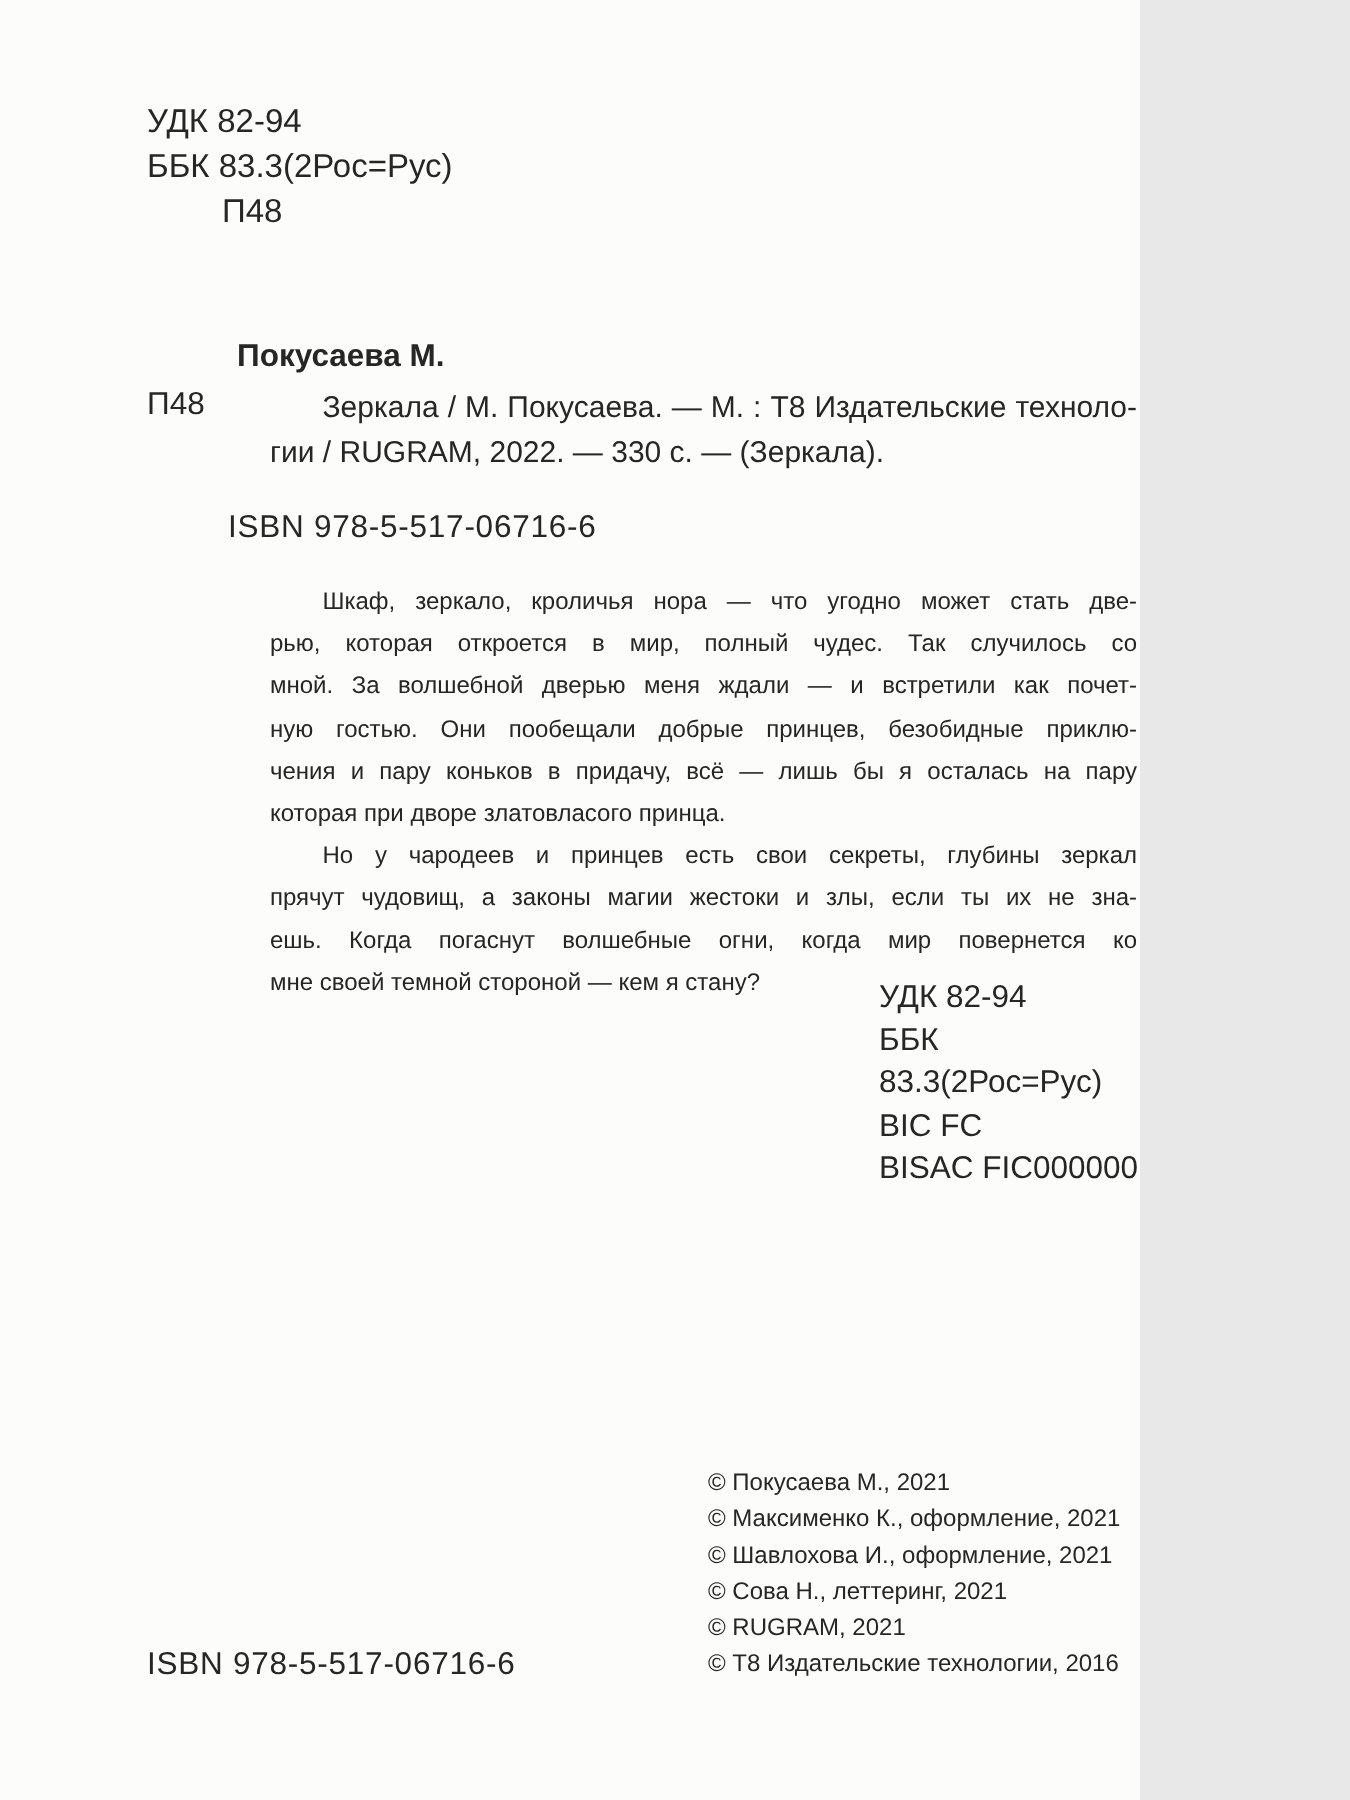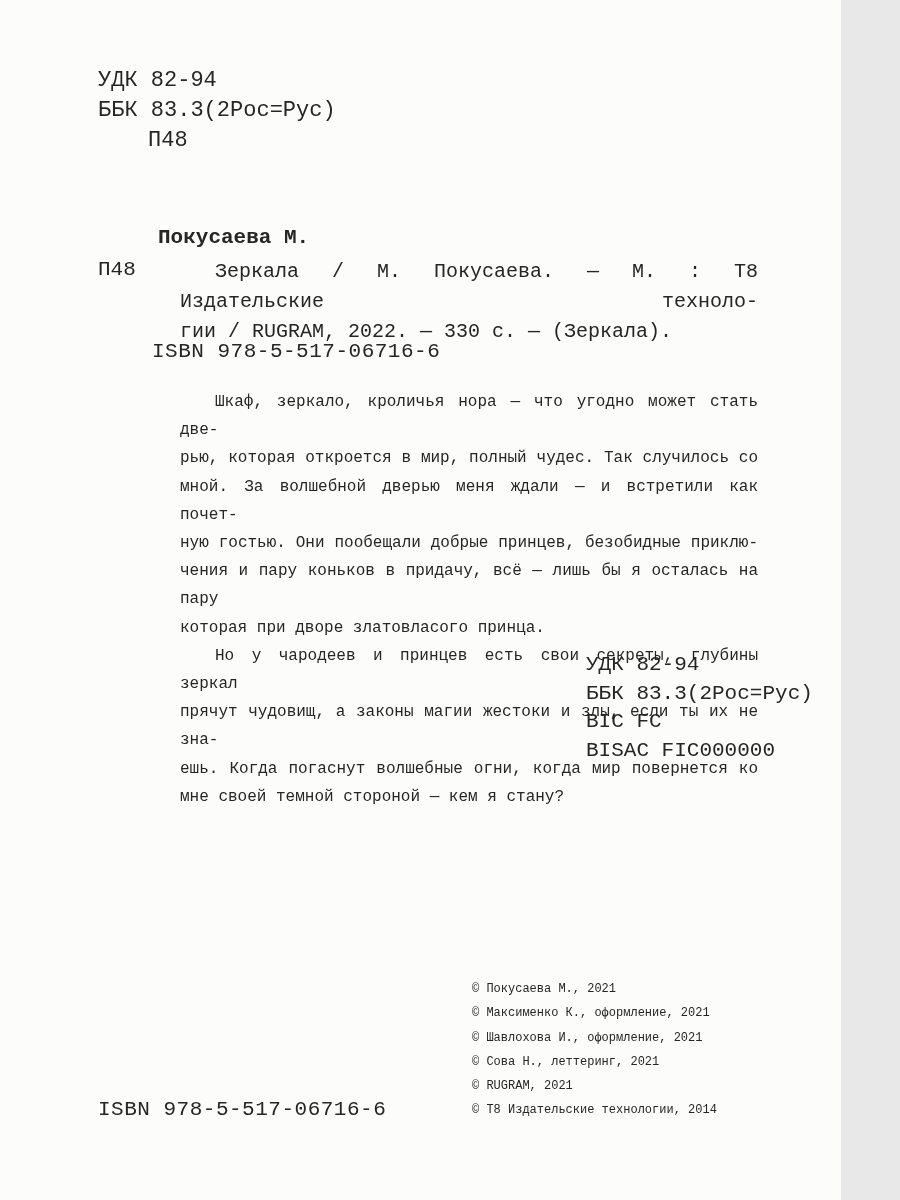--- a/index.html
+++ b/index.html
@@ -1,23 +1,23 @@
 <!DOCTYPE html>
 <html><head>
 <meta charset="utf-8">
 <style>
   html, body { margin: 0; padding: 0; }
   body { background: #e8e8e8; }
   .page {
     position: relative;
-    width: 841px;
+    width: 760px;
     height: 1200px;
     background: #fcfcfb;
     color: #262626;
-    font-family: Liberation Mono, monospace;
+    font-family: Liberation Sans, sans-serif;
     overflow: hidden;
   }
   .top-codes {
     position: absolute;
     left: 98px;
     top: 66px;
     font-size: 22px;
     line-height: 30px;
   }
   .top-codes .sign-line { padding-left: 50px; }
@@ -65,21 +65,21 @@
     position: absolute;
     left: 552px;
     top: 651px;
     font-size: 21px;
     line-height: 28.5px;
   }
   .copyrights {
     position: absolute;
     left: 438px;
     top: 977px;
-    font-size: 12px;
+    font-size: 16px;
     line-height: 24.3px;
   }
   .isbn-bottom {
     position: absolute;
     left: 98px;
     top: 1098px;
     font-size: 21px;
     letter-spacing: 0.5px;
   }
 </style>
@@ -128,18 +128,18 @@
       <div class="tline">BIC FC</div>
       <div class="tline">BISAC FIC000000</div>
     </div>
 
   <div class="copyrights">
       <div class="tline">© Покусаева М., 2021</div>
       <div class="tline">© Максименко К., оформление, 2021</div>
       <div class="tline">© Шавлохова И., оформление, 2021</div>
       <div class="tline">© Сова Н., леттеринг, 2021</div>
       <div class="tline">© RUGRAM, 2021</div>
-      <div class="tline">© Т8 Издательские технологии, 2014</div>
+      <div class="tline">© Т8 Издательские технологии, 2016</div>
     </div>
 
   <div class="isbn-bottom">ISBN 978-5-517-06716-6</div>
 
 </div>
 
 </body></html>

